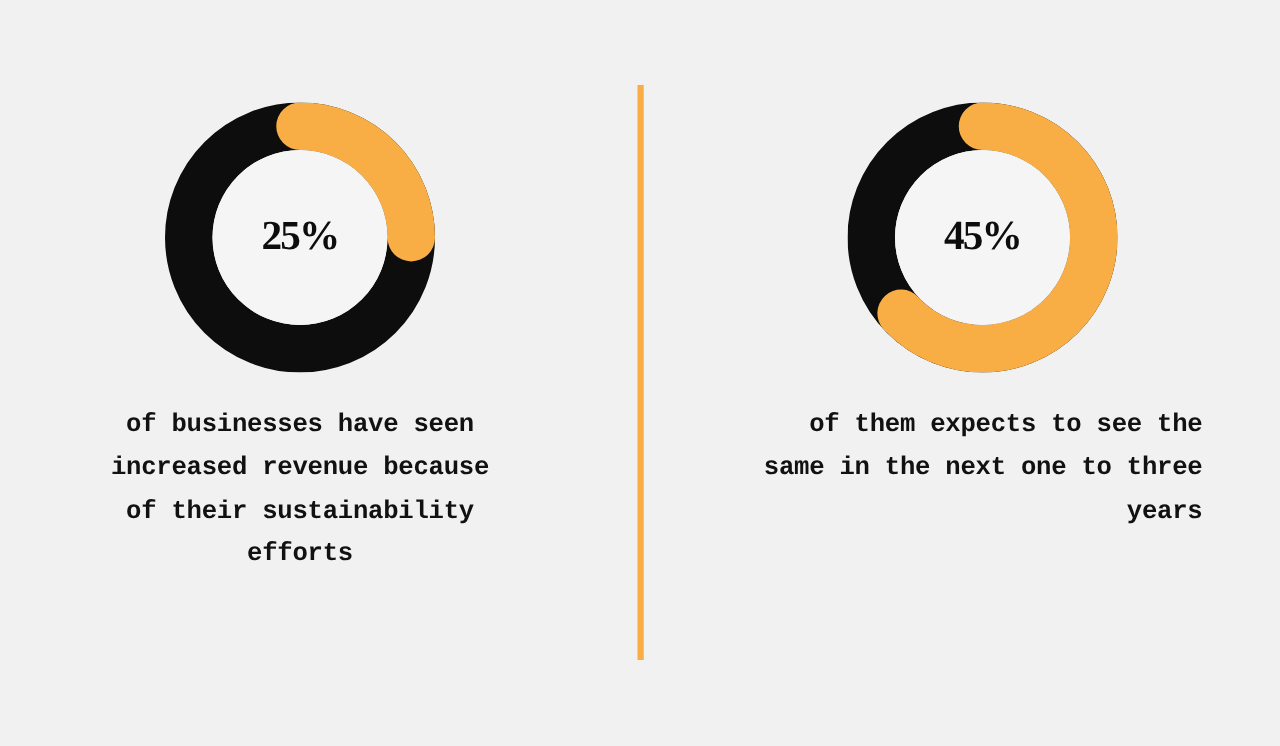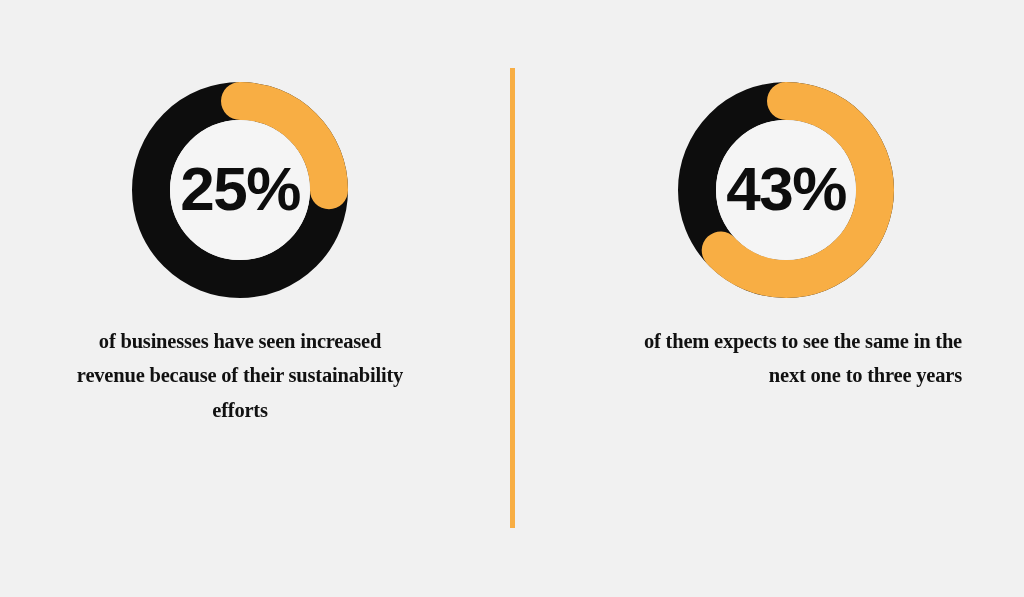--- a/index.html
+++ b/index.html
@@ -57,34 +57,34 @@
     position: absolute;
     left: 0; top: 0;
     width: 216px;
     height: 216px;
     display: flex;
     align-items: center;
     justify-content: center;
     pointer-events: none;
   }
   .donut-value {
-    font-family: Liberation Sans, sans-serif;
-    font-size: 62px;
+    font-family: Liberation Serif, serif;
+    font-size: 33px;
     font-weight: bold;
     color: #0D0D0D;
     letter-spacing: -1.5px;
     line-height: 1;
     transform: translateY(-1px);
   }
 
   
   .caption {
     margin-top: 26px;
     text-align: center;
-    font-family: Liberation Serif, serif;
+    font-family: Liberation Mono, monospace;
     font-size: 20.5px;
     font-weight: bold;
     line-height: 1.68;
     color: #111111;
     letter-spacing: -0.2px;
     max-width: 330px;
   }
   .panel--right .caption { max-width: 352px; text-align: right; }
 </style>
 </head>
@@ -116,20 +116,20 @@
   <div class="panel panel--right">
 
     <div class="donut-wrap">
       <svg class="donut-svg" viewBox="0 0 216 216">
         <circle cx="108" cy="108" r="89" fill="none" stroke="#0D0D0D" stroke-width="38"></circle>
 
         <circle cx="108" cy="108" r="89" fill="none" stroke="#F8AE44" stroke-width="38" stroke-linecap="round" stroke-dasharray="352.30 206.91" transform="rotate(-90 108 108)"></circle>
         <circle cx="108" cy="108" r="70" fill="#F5F5F5"></circle>
       </svg>
       <div class="donut-hole">
-        <span class="donut-value">43%</span>
+        <span class="donut-value">45%</span>
       </div>
     </div>
 
     <div class="caption">of them expects to see the same in the next one to three years</div>
   </div>
 
 </div>
 
 </body></html>

